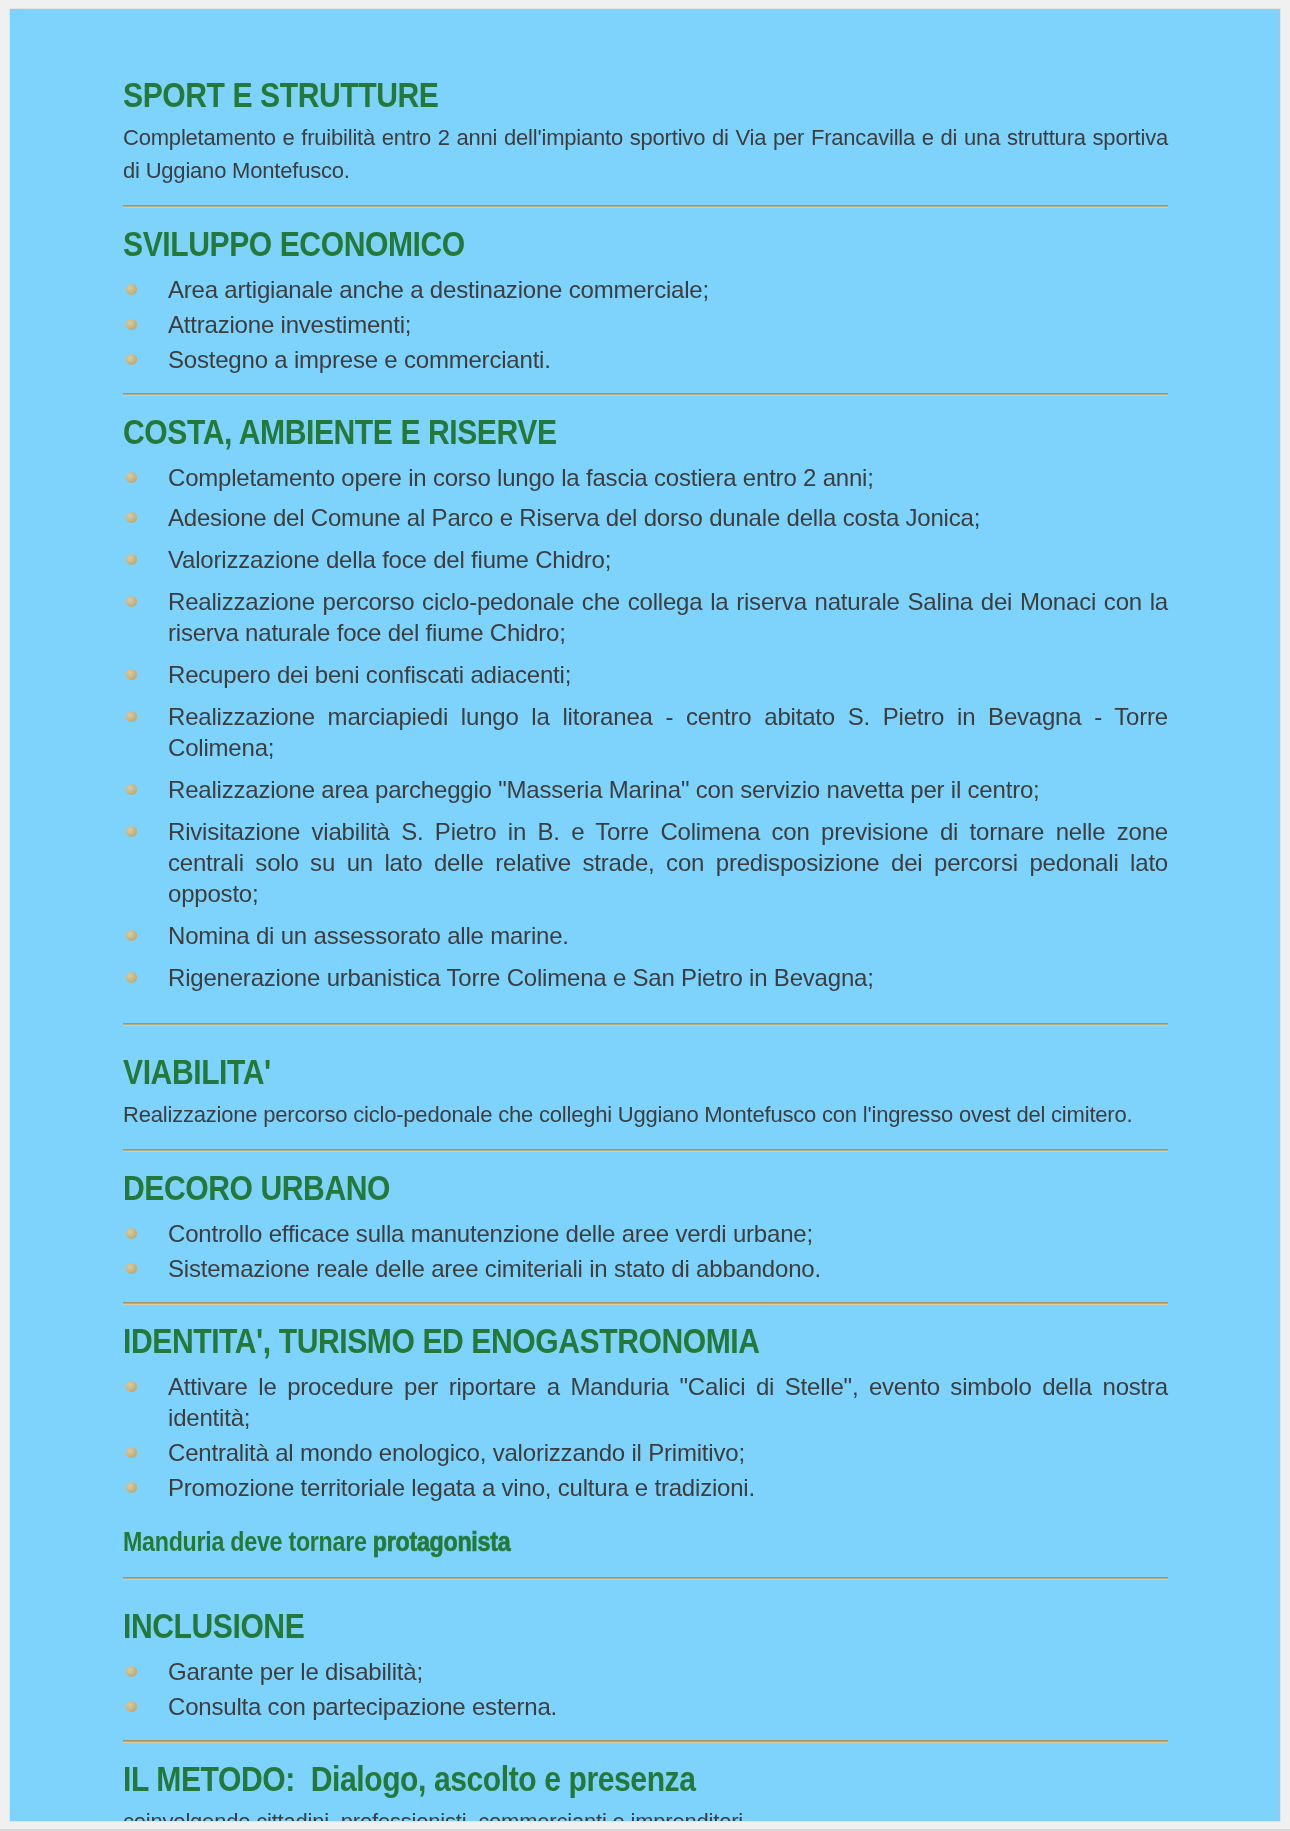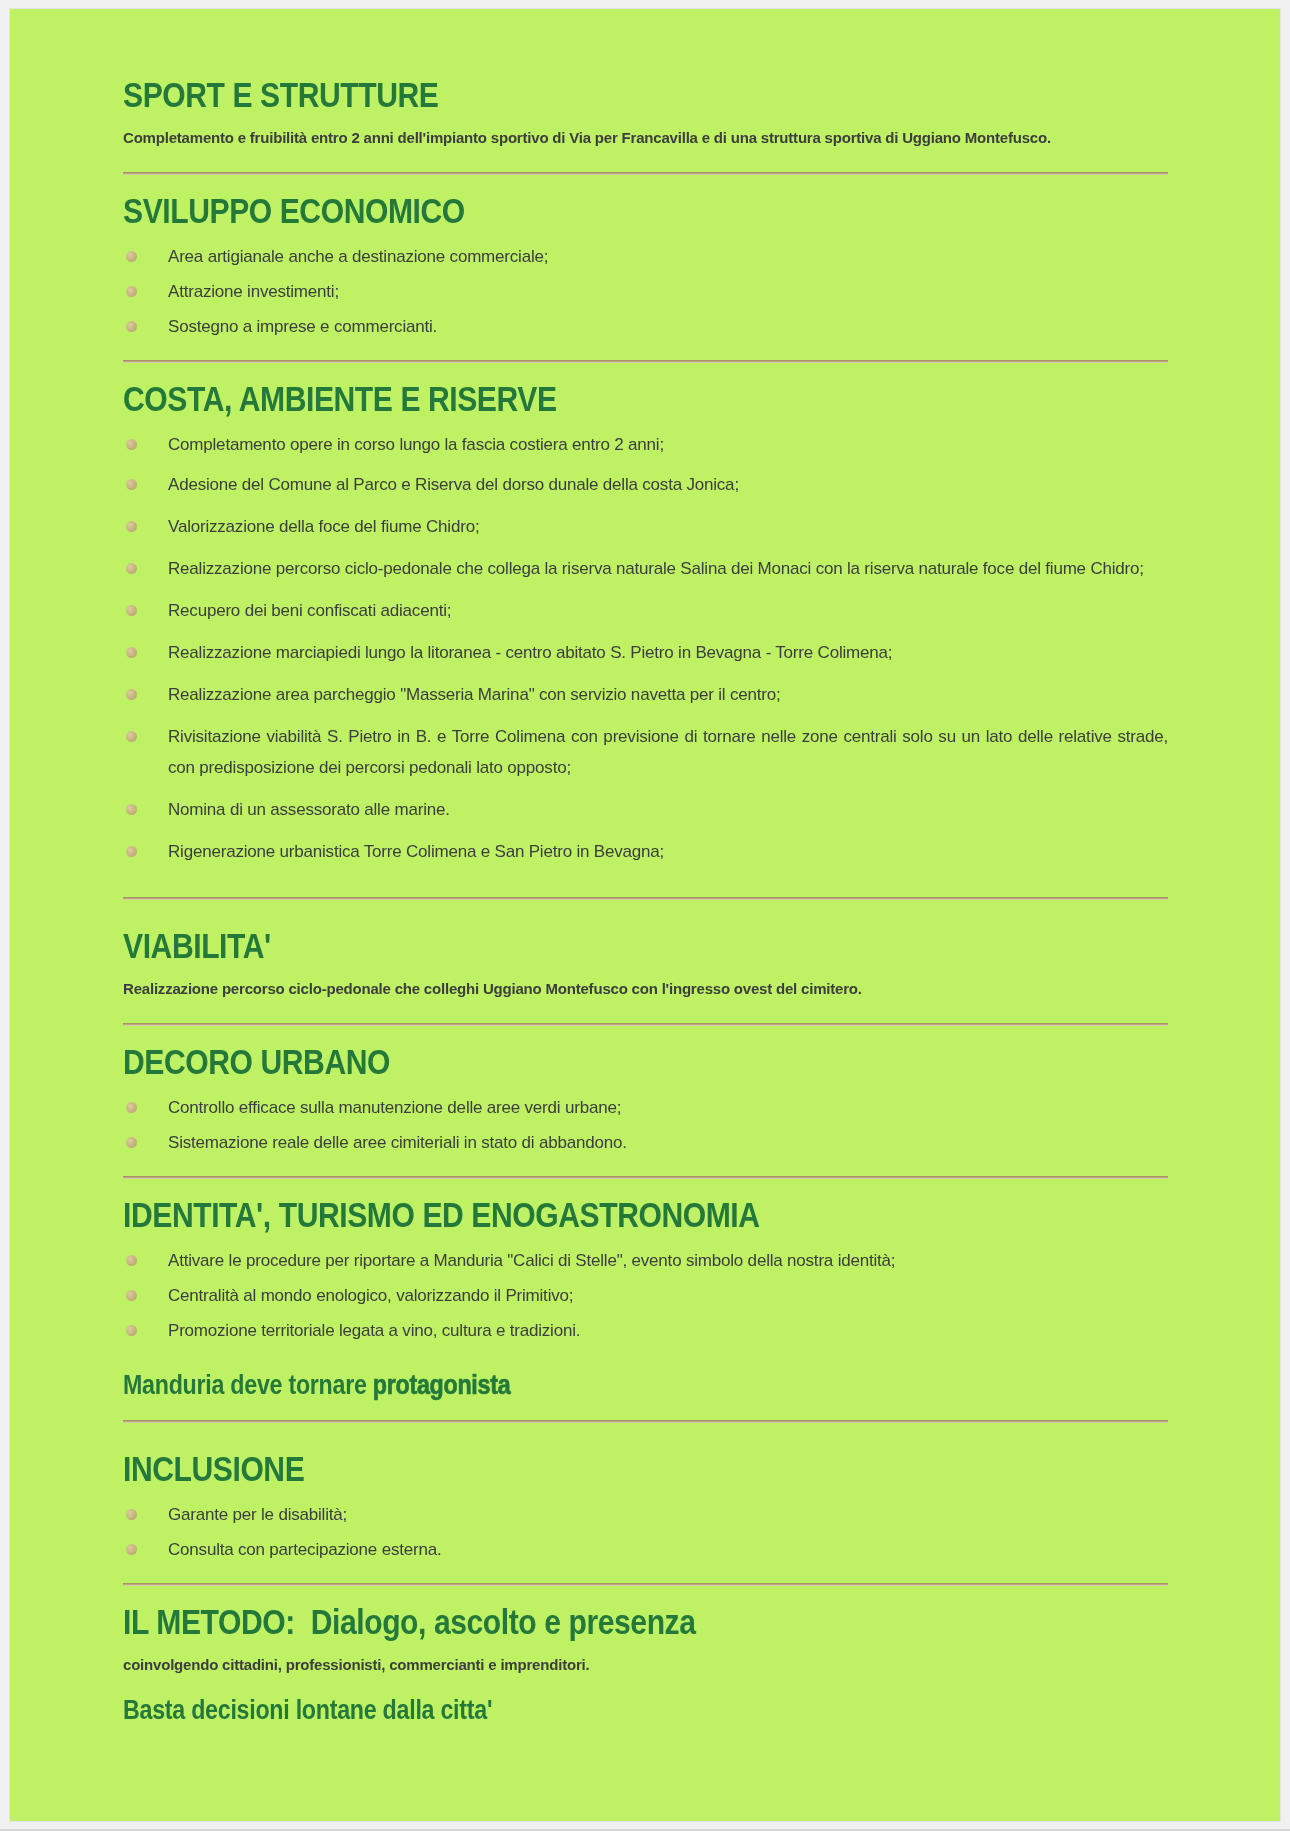--- a/index.html
+++ b/index.html
@@ -5,50 +5,50 @@
   html,body{margin:0;padding:0;}
   body{
     width:1290px;height:1831px;
     background:#f0f0f0;
     font-family:"Liberation Sans","DejaVu Sans",sans-serif;
     overflow:hidden;position:relative;
   }
   body::after{content:"";position:absolute;left:0;right:0;bottom:0;height:2px;background:#d7d7d7;}
   .sheet{
     position:absolute;top:8px;left:9px;right:9px;bottom:9px;
-    background:#bef264;border:1px solid #e4e4e4;
+    background:#7dd3fc;border:1px solid #e4e4e4;
     box-sizing:border-box;
     padding:66px 112px 30px 113px;
     overflow:hidden;
   }
   .sec-title{
     margin:16px 0 0 0;
     font-size:35px;line-height:40px;font-weight:700;
     color:#24793a;
     letter-spacing:-0.5px;
     transform:scaleX(0.86);transform-origin:left center;
     white-space:pre-wrap;
   }
   .sec-title.first{margin-top:0;}
   .sec-title.gap-lg{margin-top:26px;}
   .para{
     margin:6px 0 0 0;
-    font-size:15px;line-height:33px;color:#3d3d3d;
-    text-align:justify;letter-spacing:-0.2px;font-weight:bold;
+    font-size:22px;line-height:33px;color:#3d3d3d;
+    text-align:justify;letter-spacing:-0.2px;
   }
   .rule{
     height:3px;margin-top:18px;border:0;
     background:linear-gradient(to bottom,#9d8c5c 0%,#b5a372 45%,#e7ddbc 100%);
   }
   .rule.gap-lg{margin-top:30px;}
   .blist{list-style:none;margin:10px 0 0 0;padding:0;}
   .bitem{
     position:relative;
     padding-left:45px;margin:0 0 4px 0;
-    font-size:17px;line-height:31px;color:#3d3d3d;
+    font-size:24px;line-height:31px;color:#3d3d3d;
     text-align:justify;letter-spacing:-0.2px;
   }
   .blist.loose .bitem{margin-bottom:11px;}
   .blist.loose .bitem:first-child{margin-bottom:9px;}
   .bitem:last-child{margin-bottom:0;}
   .dot{
     position:absolute;left:3px;top:10px;
     width:11px;height:11px;border-radius:50%;
     background:radial-gradient(circle at 35% 35%,#dccb9e,#b49e66);
   }

